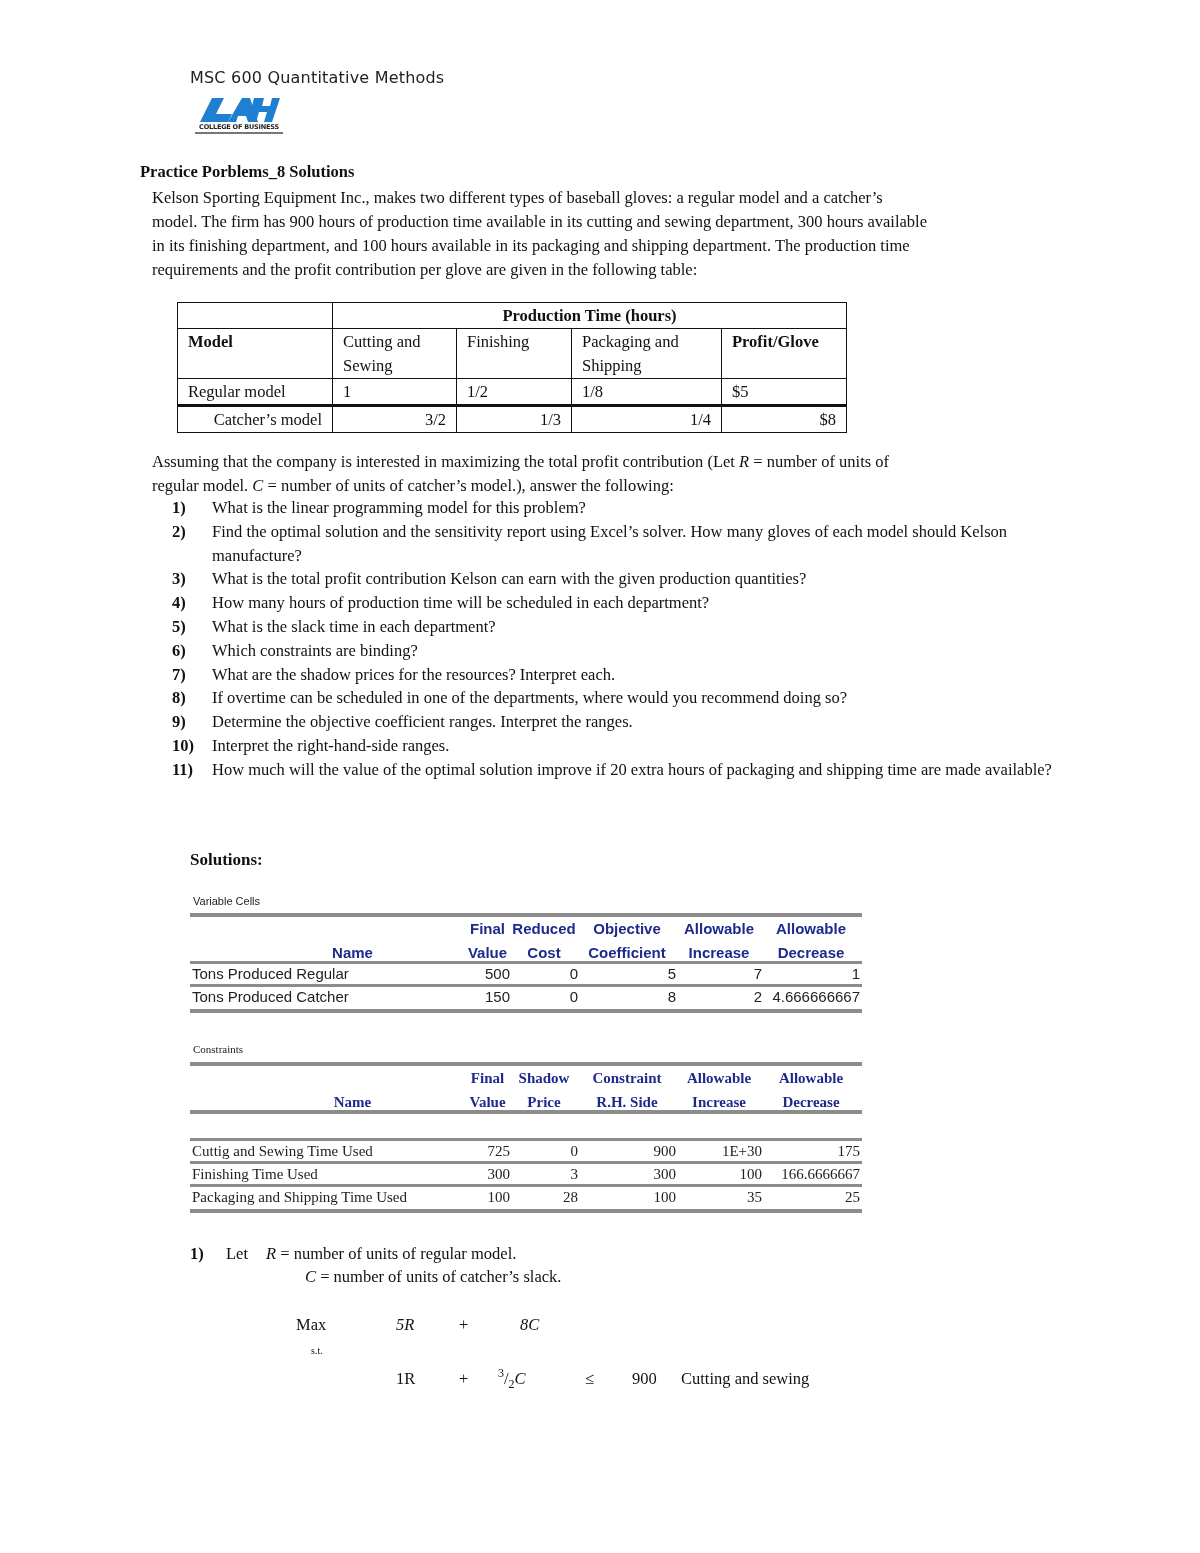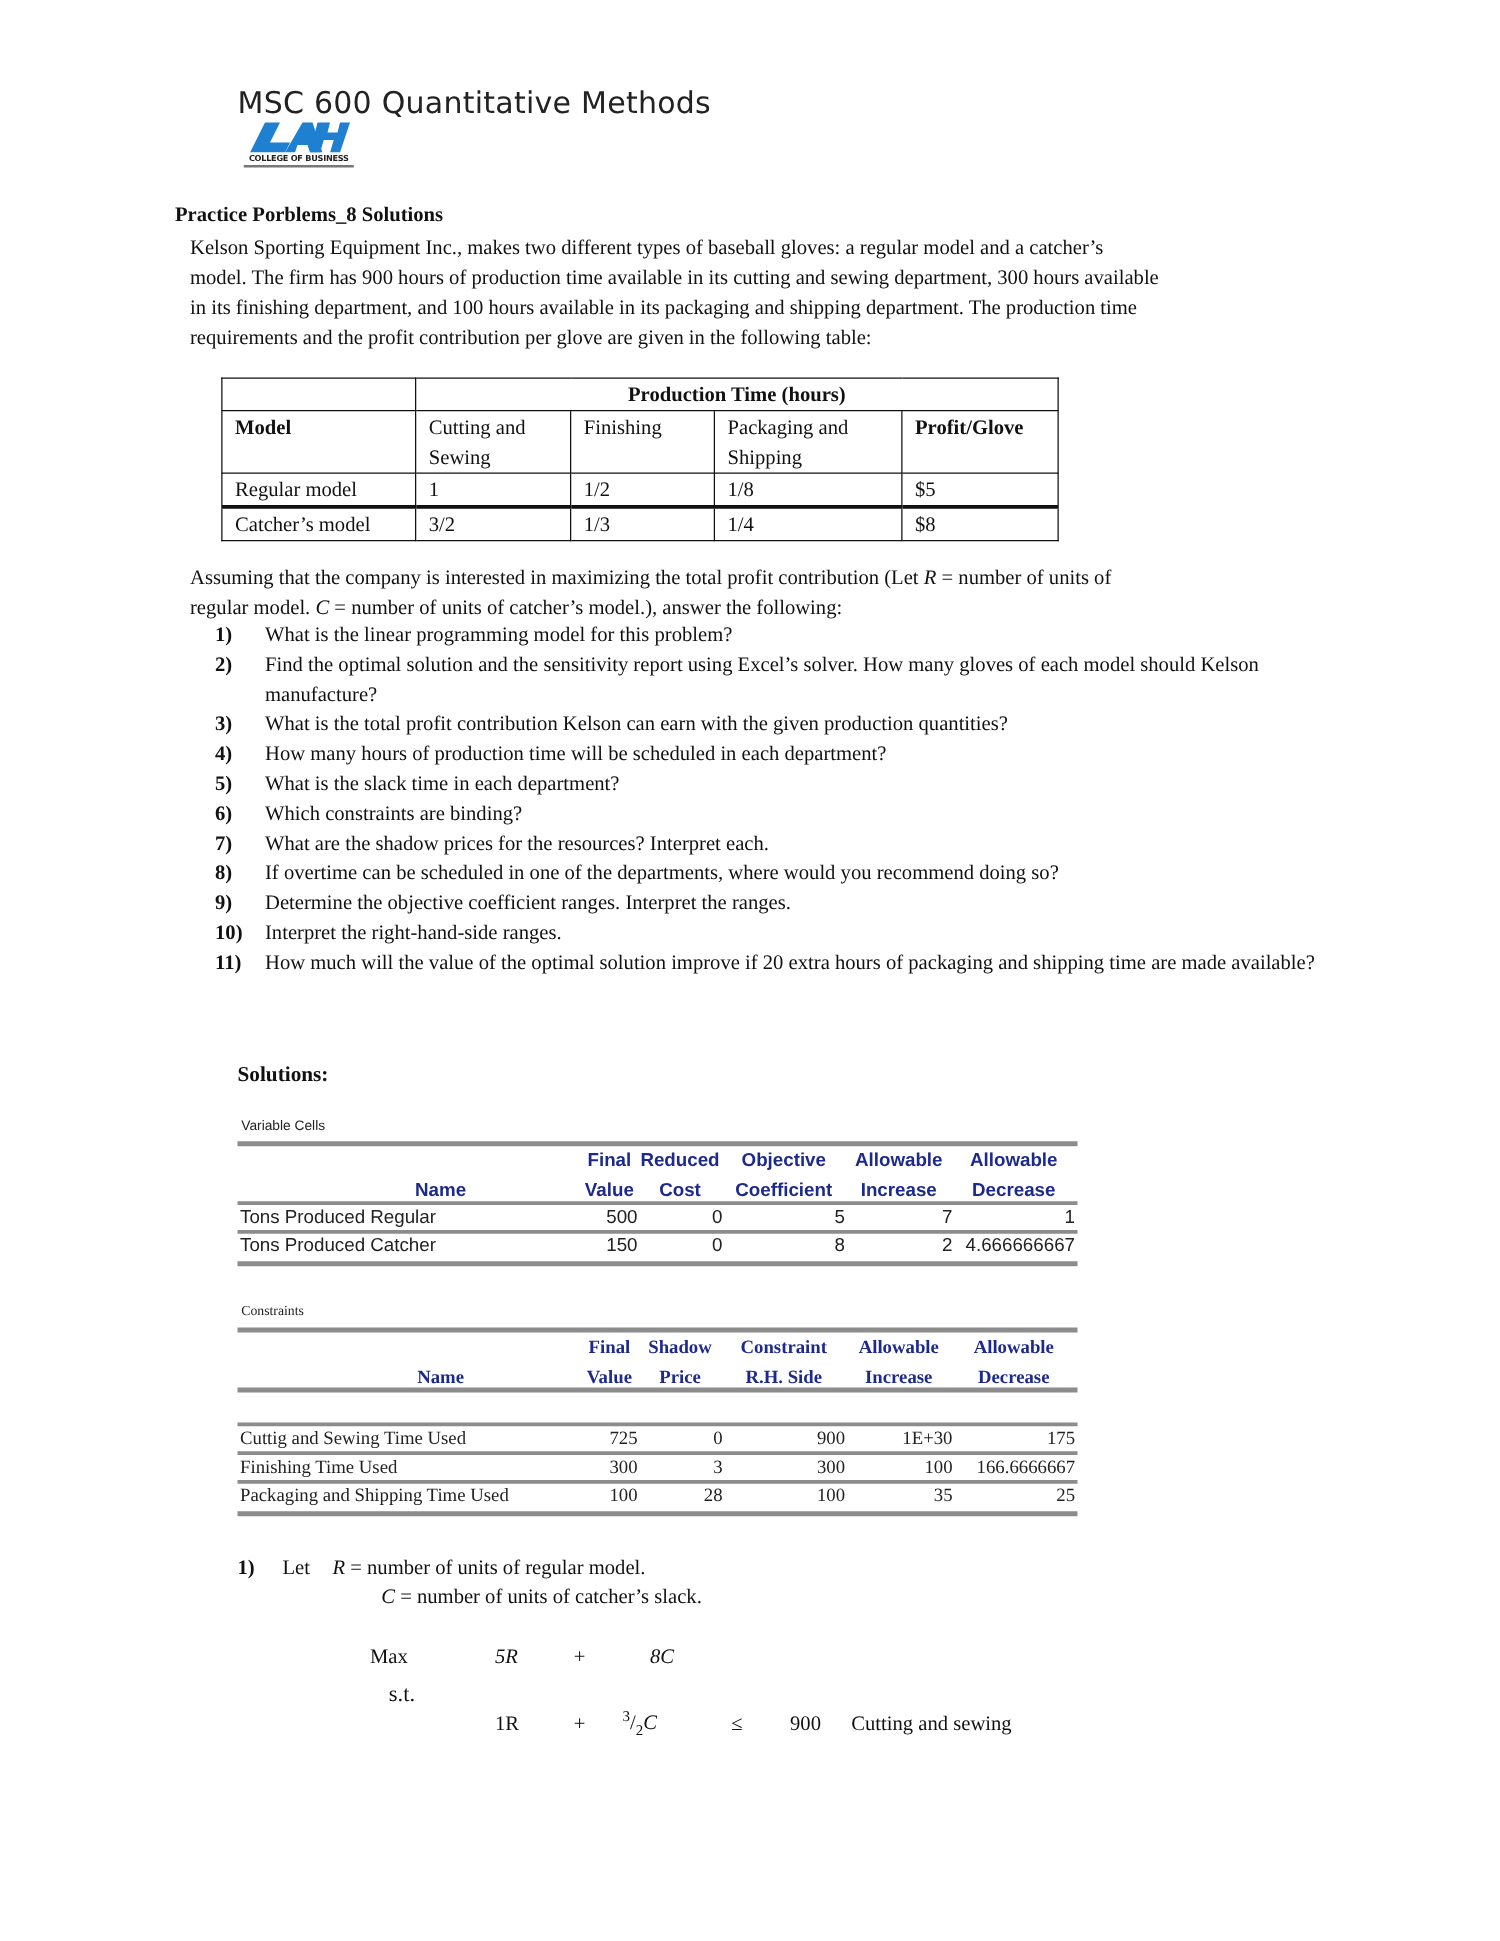--- a/index.html
+++ b/index.html
@@ -1,32 +1,32 @@
 <!DOCTYPE html>
 <html><head>
 <meta charset="utf-8">
 <style>
   * { box-sizing: border-box; margin: 0; padding: 0; }
   html, body { width: 1200px; height: 1553px; background: #ffffff; }
   body { position: relative; font-family: "Liberation Serif", serif; color: #111; overflow: hidden; }
 
-  .course-title { position: absolute; left: 190px; top: 68px; font-family: "DejaVu Sans", sans-serif; font-size: 24px; color: #222; letter-spacing: 0.2px; text-align: center; }
+  .course-title { position: absolute; left: 190px; top: 68px; font-family: "DejaVu Sans", sans-serif; font-size: 16px; color: #222; letter-spacing: 0.2px; text-align: center; }
   .logo { position: absolute; left: 193px; top: 96px; width: 92px; height: 42px; }
   .logo .mark { position: absolute; left: 5px; top: 0; width: 82px; height: 26px; }
   .logo .college { position: absolute; left: 0; top: 27px; width: 92px; text-align: center; font-family: "DejaVu Sans", sans-serif; font-size: 6.5px; font-weight: bold; color: #222; letter-spacing: -0.2px; }
   .logo .tagline { position: absolute; left: 2px; top: 36px; width: 88px; height: 2px; background: #777; }
 
   .text-block { position: absolute; left: 152px; width: 925px; font-size: 16.5px; line-height: 24px; }
   .pp-title { position: absolute; left: 140px; top: 162px; font-size: 16.5px; font-weight: bold; }
 
   table.prod { position: absolute; left: 177px; top: 302px; width: 670px; border-collapse: collapse; font-size: 16.5px; }
   table.prod td { border: 1.5px solid #111; padding: 1px 10px 0 10px; vertical-align: top; line-height: 24px; }
   table.prod .b { font-weight: bold; }
   table.prod .center { text-align: center; }
-  table.prod tr.sep td { border-top: 3px solid #111; }
+  table.prod tr.sep td { border-top: 3px solid #111; text-align: right; }
 
   .q-list { position: absolute; left: 172px; top: 496px; width: 900px; font-size: 16.5px; line-height: 23.8px; }
   .q-item { display: flex; }
   .q-num { width: 40px; font-weight: bold; flex-shrink: 0; }
   .q-text { flex: 1; }
 
   .solutions-title { position: absolute; left: 190px; top: 850px; font-weight: bold; font-size: 17px; }
 
   .xl { position: absolute; left: 190px; width: 672px; font-family: "Liberation Sans", sans-serif; font-size: 15px; }
   .xl .caption { font-size: 11px; color: #222; margin-left: 3px; }
@@ -273,20 +273,20 @@
 
 <div class="ans" style="left:190px; top:1244px; font-weight:bold;">1)</div>
 <div class="ans" style="left:226px; top:1244px;">Let</div>
 <div class="ans" style="left:266px; top:1244px;"><span class="italic">R</span><span> = number of units of regular model.</span></div>
 <div class="ans" style="left:305px; top:1267px;"><span class="italic">C</span><span> = number of units of catcher’s slack.</span></div>
 
 <div class="ans" style="left:296px; top:1315px;">Max</div>
 <div class="ans italic" style="left:396px; top:1315px;">5R</div>
 <div class="ans" style="left:459px; top:1315px;">+</div>
 <div class="ans italic" style="left:520px; top:1315px;">8C</div>
-<div class="ans" style="left:311px; top:1345px; font-size:18px;">s.t.</div>
+<div class="ans" style="left:311px; top:1345px; font-size:10px;">s.t.</div>
 
 <div class="ans" style="left:396px; top:1369px;"><span>1R</span></div>
 <div class="ans" style="left:459px; top:1369px;">+</div>
 <div class="ans frac" style="left:498px; top:1366px;"><sup>3</sup>/<sub>2</sub><span class="italic">C</span></div>
 <div class="ans" style="left:585px; top:1369px;">≤</div>
 <div class="ans" style="left:632px; top:1369px;">900</div>
 <div class="ans" style="left:681px; top:1369px;">Cutting and sewing</div>
 
 </body></html>

